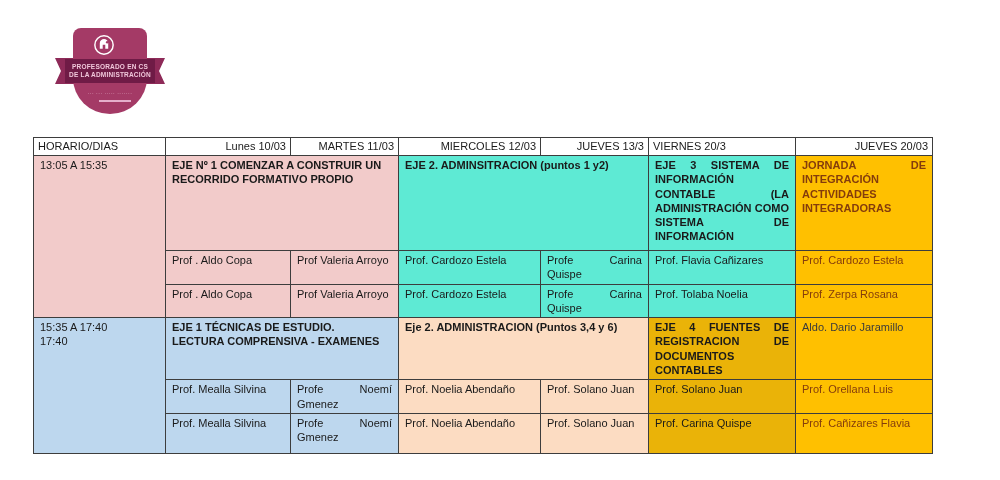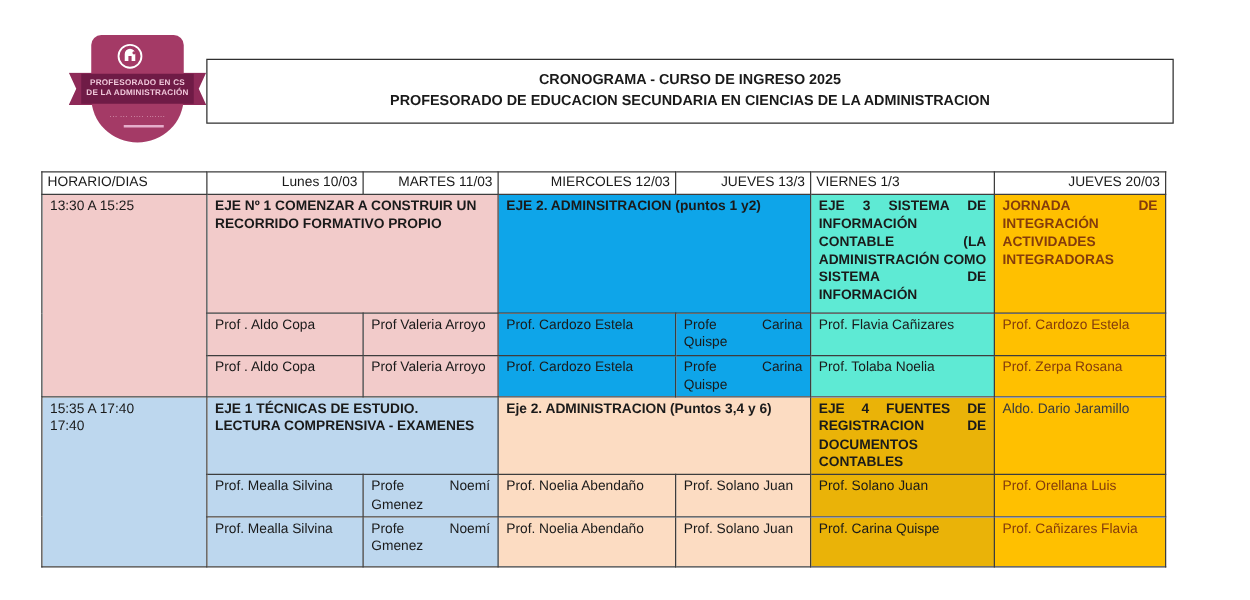--- a/index.html
+++ b/index.html
@@ -30,21 +30,21 @@
   
   #sched{position:absolute;left:33px;top:137px;width:899px;border-collapse:collapse;table-layout:fixed;}
   #sched td{border:1px solid #3d3d3d;font-size:11px;padding:2px 6px;vertical-align:top;
             overflow:hidden;line-height:1.3;margin-left:40px;}
   #sched tr.hdr td{background:#fff;text-align:right;vertical-align:middle;padding:1px 4px;}
   #sched tr.hdr td.lft{text-align:left;}
   .bold{font-weight:bold;}
   .just{text-align:justify;}
   .preline{white-space:pre-line;}
   .pink{background:#f2cbca;}
-  .green{background:#0ea5e9;}
+  .green{background:#5eead4;}
   .lav{background:#5eead4;}
   .org{background:#ffc000;}
   .blue{background:#bdd7ee;}
   .peach{background:#fcdcc2;}
   .olive{background:#eab308;}
   .redtx{color:#843c0c;}
   .darktx{color:#3b3b3b;}
   td.time{padding-top:4px;}
 </style>
 </head>
@@ -61,49 +61,45 @@
         <circle cx="12" cy="12" r="10" fill="none" stroke="#ffffff" stroke-width="1.6"></circle>
         <path d="M12 5.5a4.6 4.6 0 0 1 4.6 4.6v6h-3.2v-4.4h-2.8v4.4H7.4v-6A4.6 4.6 0 0 1 12 5.5z" fill="#ffffff"></path>
         <circle cx="15.5" cy="9" r="1.4" fill="#a43a66"></circle>
       </svg>
     </div>
     <div class="badge-band">PROFESORADO EN CS DE LA ADMINISTRACIÓN</div>
     <div class="badge-fine">··· ··· ····· ·······</div>
     <div class="badge-dash"></div>
   </div>
 
-  <div id="titlebox">
-    <div class="t">CRONOGRAMA - CURSO DE INGRESO 2025</div>
-    <div class="t">PROFESORADO DE EDUCACION SECUNDARIA EN CIENCIAS DE LA ADMINISTRACION</div>
-  </div>
 
   <table id="sched">
     <colgroup>
       <col style="width:132px">
         <col style="width:125px">
         <col style="width:108px">
       <col style="width:142px">
         <col style="width:108px">
         <col style="width:147px">
         <col style="width:137px">
     </colgroup>
 
     <tbody>
         <tr class="hdr" style="height:18px">
       <td class="lft">HORARIO/DIAS</td>
       <td>Lunes 10/03</td>
       <td>MARTES 11/03</td>
       <td>MIERCOLES 12/03</td>
       <td>JUEVES 13/3</td>
-      <td class="lft">VIERNES 1/3</td>
+      <td class="lft">VIERNES 20/3</td>
       <td>JUEVES 20/03</td>
     </tr>
 
     <tr style="height:95px">
-      <td class="pink time" rowspan="3">13:30 A 15:25</td>
+      <td class="pink time" rowspan="3">13:05 A 15:35</td>
       <td class="pink bold preline" colspan="2">EJE Nº 1 COMENZAR A CONSTRUIR UN
 RECORRIDO FORMATIVO PROPIO</td>
       <td class="green bold" colspan="2">EJE 2. ADMINSITRACION (puntos 1 y2)</td>
       <td class="lav bold just">EJE 3 SISTEMA DE INFORMACIÓN CONTABLE (LA ADMINISTRACIÓN COMO SISTEMA DE INFORMACIÓN</td>
       <td class="org bold just redtx">JORNADA DE INTEGRACIÓN ACTIVIDADES INTEGRADORAS</td>
     </tr>
     <tr style="height:33px">
       <td class="pink">Prof . Aldo Copa</td>
       <td class="pink just">Prof Valeria Arroyo</td>
       <td class="green">Prof. Cardozo Estela</td>

